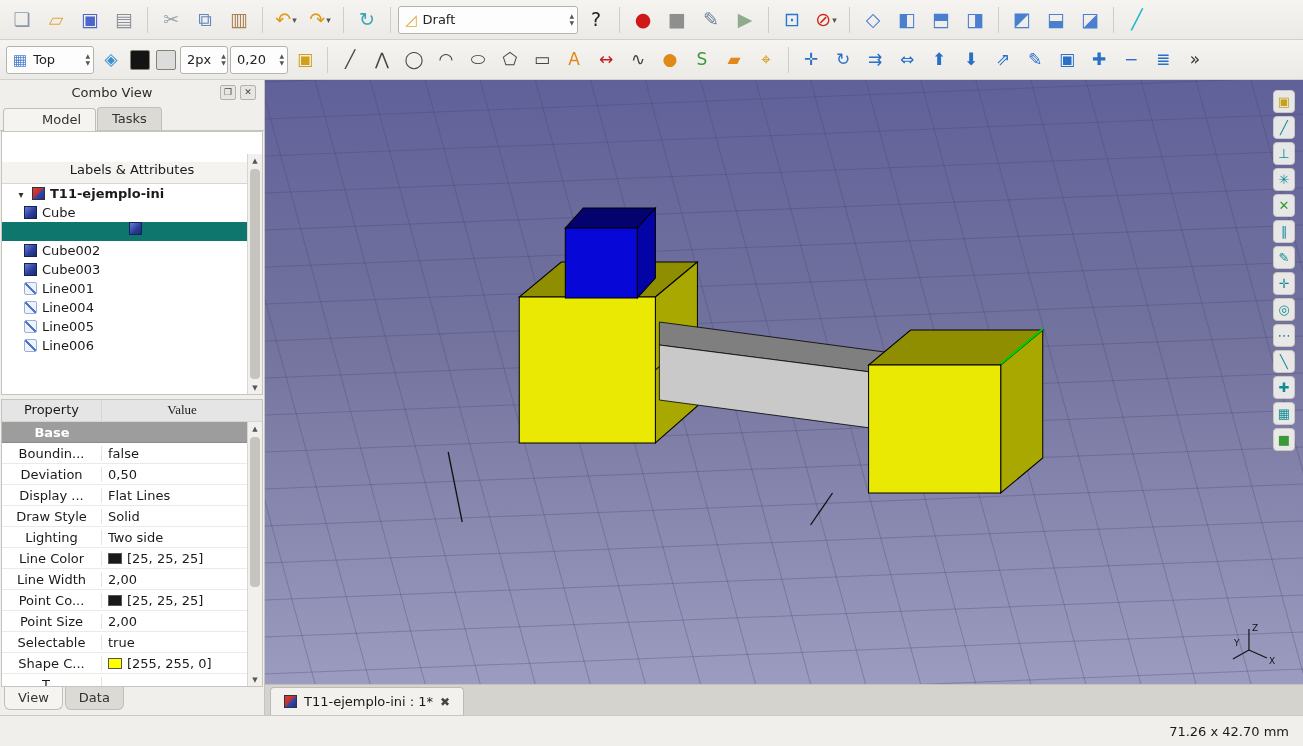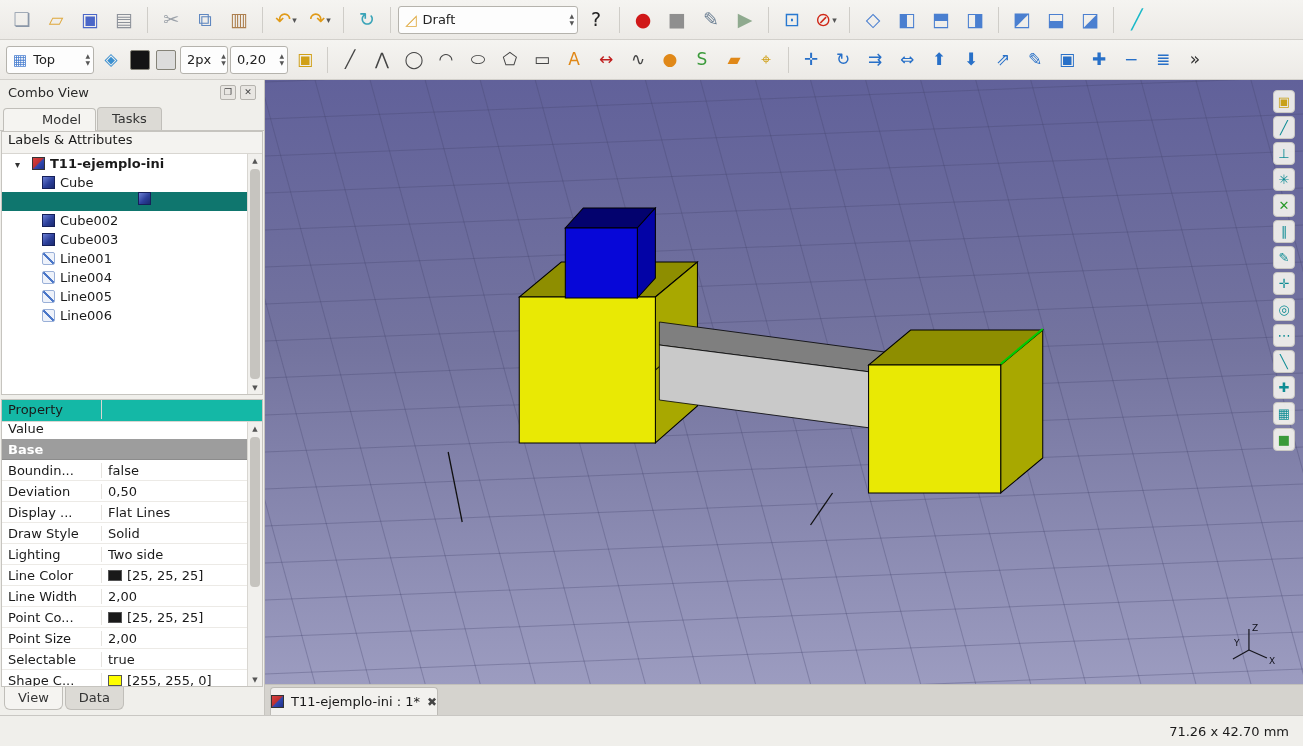--- a/index.html
+++ b/index.html
@@ -21,38 +21,38 @@
   .tb-sep { width:1px; height:26px; background:#cfcdc8; margin:0 5px; flex:0 0 auto; }
   .tb-combo, .tb-spinbox { height:28px; background:#fdfdfd; border:1px solid #b5b3ad;
     border-radius:3px; display:flex; align-items:center; padding:0 3px 0 6px; gap:6px; flex:0 0 auto; }
   .tb-ico { font-size:15px; }
   .tb-val { font-size:13px; color:#222; }
   .arrows { display:flex; flex-direction:column; justify-content:center; gap:1px; margin-left:auto; padding-left:4px; }
   .arrows i { font-style:normal; font-size:6px; line-height:6px; color:#555; }
   .tb-swatch { width:20px; height:20px; border:1px solid #858378; border-radius:2px; margin:0 2px; flex:0 0 auto; }
 
   
-  .main { flex:1; display:flex; min-height:0; }
+  .main { flex:1; display:flex; min-height:0;text-align:center; }
   .left-panel { width:265px; flex:0 0 265px; display:flex; flex-direction:column;
     background:#f0efeb; border-right:1px solid #c6c4bf; }
   .cv-header { height:24px; flex:0 0 24px; display:flex; align-items:center; padding:0 8px; }
   .cv-title { flex:1; color:#2a2a2a; }
   .cv-winbtn { width:16px; height:15px; display:flex; align-items:center; justify-content:center;
     font-size:9px; color:#444; border:1px solid #b5b3ae; background:#e8e6e2; margin-left:4px; border-radius:2px; }
   .cv-tabs { display:flex; flex:0 0 27px; padding:2px 3px 0 3px; gap:1px; border-bottom:1px solid #c6c4bf; align-items:flex-end; }
   .cv-tab { padding:3px 14px 4px; background:#dcdad5; border:1px solid #c0beb9; border-bottom:none;
     border-radius:4px 4px 0 0; color:#333; }
   .cv-tab.active { background:#f5f4f1; position:relative; top:1px;padding-left:38px; }
 
   
   .tree-panel { height:264px; flex:0 0 264px; background:#fff; border:1px solid #c6c4bf;
     margin:0 1px; position:relative; overflow:hidden; }
-  .tree-header { height:22px; background:#f4f3f0; border-bottom:1px solid #d8d6d1; padding:0 6px; }
+  .tree-header { height:22px; background:#f4f3f0; border-bottom:1px solid #d8d6d1; padding:0 6px;margin-top:30px; }
   .tree-rows { margin-right:15px; }
-  .tree-row { height:19px; display:flex; align-items:center; gap:5px; padding-left:40px; overflow:hidden; white-space:nowrap; }
+  .tree-row { height:19px; display:flex; align-items:center; gap:5px; padding-left:22px; overflow:hidden; white-space:nowrap; }
   .tree-row.selected { background:#0f766e;flex-direction:column; }
   .tree-row-app { padding-left:6px; }
   .tree-row-doc { padding-left:13px; font-weight:bold; }
   .expander { width:12px; flex:0 0 12px; }
   .expander::before { content:"▾"; font-size:10px; color:#333; }
   .ti { width:13px; height:13px; flex:0 0 13px; }
   .ti.cube { background:linear-gradient(135deg,#6b7fd4 0%,#2c3f9a 55%,#1a2a6e 100%); border:1px solid #16205a; }
   .ti.line { background-color:#eef2fa;
     background-image:linear-gradient(45deg, transparent 42%, #4a76c8 42%, #4a76c8 58%, transparent 58%);
     border:1px solid #9ab0d8; border-radius:2px; }
@@ -62,24 +62,24 @@
   .vscroll { position:absolute; right:0; top:22px; bottom:0; width:15px; background:#f1f0ed;
     border-left:1px solid #d8d6d1; display:flex; flex-direction:column; }
   .vs-arrow { height:13px; font-size:7px; color:#555; display:flex; align-items:center; justify-content:center; }
   .vs-track { flex:1; position:relative; }
   .vs-thumb { position:absolute; left:2px; right:2px; top:2px; bottom:2px; background:#c6c4bf; border-radius:4px; }
   .prop-panel .vs-thumb { bottom:auto; height:150px; }
 
   
   .prop-panel { flex:1; margin:4px 1px 0 1px; background:#fff; border:1px solid #c6c4bf;
     position:relative; overflow:hidden; }
-  .prop-header { display:flex; height:22px; background:#14b8a6; border-bottom:1px solid #d8d6d1;flex-direction:column; }
+  .prop-header { display:flex; height:22px; background:#e5e5e5; border-bottom:1px solid #d8d6d1; }
   .prop-header .col1 { width:100px; padding:2px 6px; border-right:1px solid #d8d6d1; }
-  .prop-header .col2 { flex:1; padding:2px 6px; }
-  .prop-rows { margin-right:15px;margin-top:17px; }
+  .prop-header .col2 { flex:1; padding:2px 6px;font-family:Liberation Serif, serif; }
+  .prop-rows { margin-right:15px; }
   .prop-row { display:flex; height:21px; border-bottom:1px solid #eceae6; align-items:center; }
   .prop-row .prop-name { width:100px; flex:0 0 100px; padding:0 6px; border-right:1px solid #e6e4e0;
     overflow:hidden; white-space:nowrap; }
   .prop-row .prop-value { flex:1; padding:0 6px; display:flex; align-items:center; gap:5px;
     overflow:hidden; white-space:nowrap; }
   .prop-row.group { background:#9d9d9d; color:#fff; font-weight:bold; border-bottom:1px solid #8c8c8c; }
   .prop-row.group .prop-name { width:auto; border-right:none; }
   .swatch { display:none; width:14px; height:11px; border:1px solid #555; }
   .swatch[style] { display:inline-block; }
 
@@ -97,21 +97,21 @@
   .ax { font-size:9px; fill:#10101a; }
   .snap-bar { position:absolute; top:10px; right:8px; display:flex; flex-direction:column; gap:3px; }
   .snap-btn { width:22px; height:23px; background:rgba(242,241,237,0.93); border:1px solid #c9c7c2;
     border-radius:4px; display:flex; align-items:center; justify-content:center; }
   .snap-btn span { font-size:13px; line-height:1; }
 
   
   .doc-tabbar { height:31px; flex:0 0 31px; background:#d5d3ce; border-top:1px solid #c2c0bb;
     display:flex; align-items:flex-end; padding:3px 5px 0; }
   .doc-tab { height:28px; background:#f2f1ee; border:1px solid #bdbbb6; border-bottom:none;
-    border-radius:4px 4px 0 0; display:flex; align-items:center; gap:7px; padding:0 0; }
+    border-radius:4px 4px 0 0; display:flex; align-items:center; gap:7px; padding:0 13px; }
   .doc-close { font-size:12px; color:#444; }
   .statusbar { height:31px; flex:0 0 31px; background:#f0efeb; border-top:1px solid #c9c7c3;
     display:flex; align-items:center; justify-content:flex-end; padding:0 14px; color:#1a1a1a; }
 </style>
 </head>
 <body>
 
 <div class="app">
 
   <div class="toolbar" id="toolbar-file">

